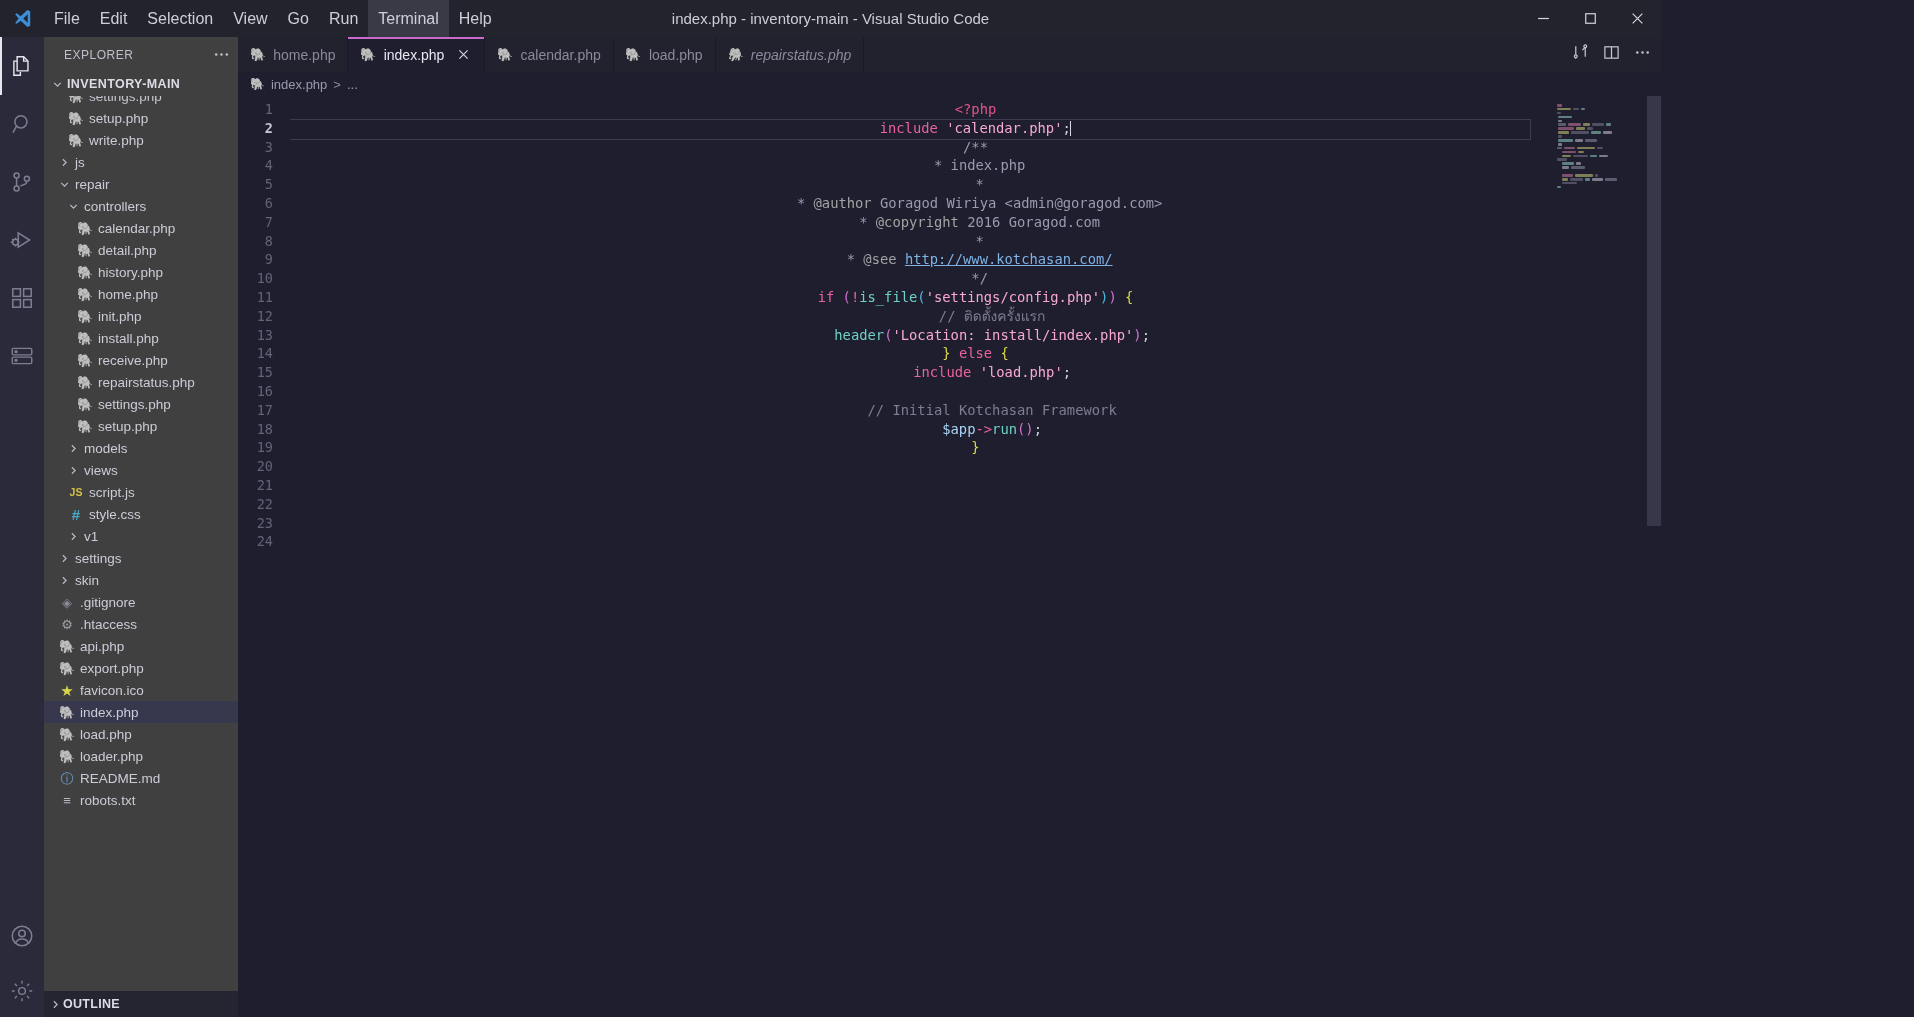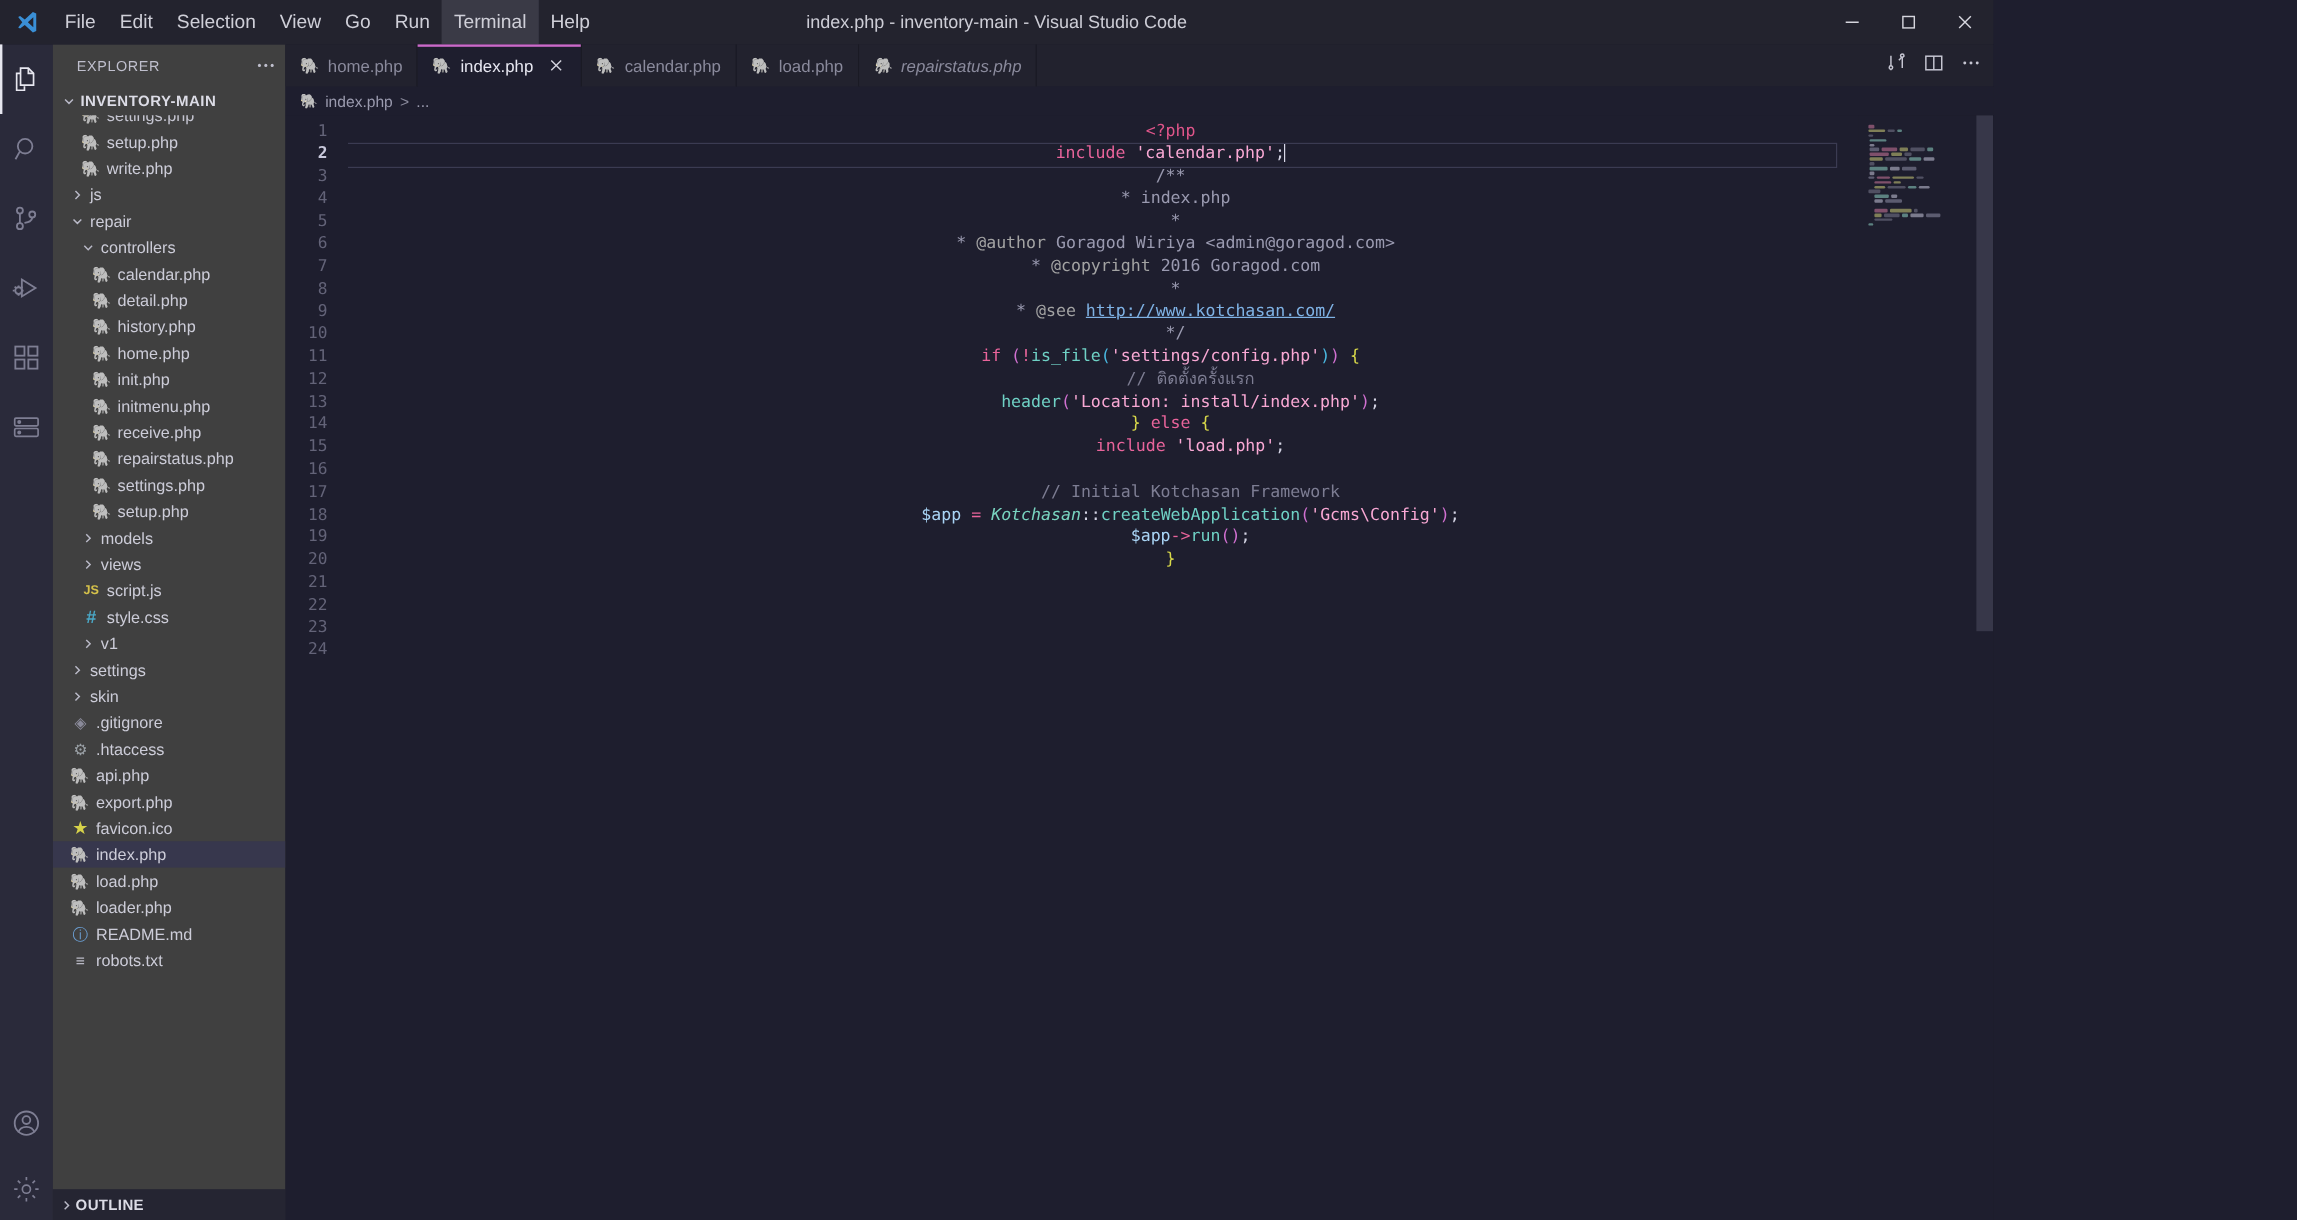--- a/index.html
+++ b/index.html
@@ -455,21 +455,21 @@
               <span class="fname">home.php</span>
             </div>
             <div class="row">
               <span class="ind" style="width: 31px;"></span>
               <span class="ficon ic-php">🐘</span>
               <span class="fname">init.php</span>
             </div>
             <div class="row">
               <span class="ind" style="width: 31px;"></span>
               <span class="ficon ic-php">🐘</span>
-              <span class="fname">initmenu.php</span>
+              <span class="fname">install.php</span>
             </div>
             <div class="row">
               <span class="ind" style="width: 31px;"></span>
               <span class="ficon ic-php">🐘</span>
               <span class="fname">receive.php</span>
             </div>
             <div class="row">
               <span class="ind" style="width: 31px;"></span>
               <span class="ficon ic-php">🐘</span>
               <span class="fname">repairstatus.php</span>
@@ -700,21 +700,20 @@
             <div class="cl"><span class="t-doc"> *</span></div>
             <div class="cl"><span class="t-doc"> * <span class="t-at">@see</span> <span class="t-link">http://www.kotchasan.com/</span></span></div>
             <div class="cl"><span class="t-doc"> */</span></div>
             <div class="cl"><span class="t-kw">if</span> <span class="t-brace2">(</span><span class="t-op">!</span><span class="t-fn">is_file</span><span class="t-brace3">(</span><span class="t-str">'settings/config.php'</span><span class="t-brace3">)</span><span class="t-brace2">)</span> <span class="t-brace">{</span></div>
             <div class="cl"><span class="t-com">    // ติดตั้งครั้งแรก</span></div>
             <div class="cl">    <span class="t-fn">header</span><span class="t-brace2">(</span><span class="t-str">'Location: install/index.php'</span><span class="t-brace2">)</span><span class="t-punc">;</span></div>
             <div class="cl"><span class="t-brace">}</span> <span class="t-kw">else</span> <span class="t-brace">{</span></div>
             <div class="cl">    <span class="t-kw">include</span> <span class="t-str"><span class="t-str">'load.php'</span></span><span class="t-punc">;</span></div>
             <div class="cl"></div>
             <div class="cl"><span class="t-com">    // Initial Kotchasan Framework</span></div>
-            <div class="cl">    <span class="t-var">$app</span> <span class="t-op">=</span> <span class="t-cls">Kotchasan</span><span class="t-punc">::</span><span class="t-fn">createWebApplication</span><span class="t-brace2">(</span><span class="t-str">'Gcms\Config'</span><span class="t-brace2">)</span><span class="t-punc">;</span></div>
             <div class="cl">    <span class="t-var">$app</span><span class="t-op">-&gt;</span><span class="t-fn">run</span><span class="t-brace2">()</span><span class="t-punc">;</span></div>
             <div class="cl"><span class="t-brace">}</span></div>
             <div class="cl"></div>
             <div class="cl"></div>
           </div>
         <div class="minimap" id="minimap">
             <div class="mm-line" style="margin-left: 0px;">
               <div class="mm-seg" style="width: 5px; background: rgb(208, 122, 158); opacity: 0.55;"></div>
             </div>
             <div class="mm-line" style="margin-left: 0px;">

